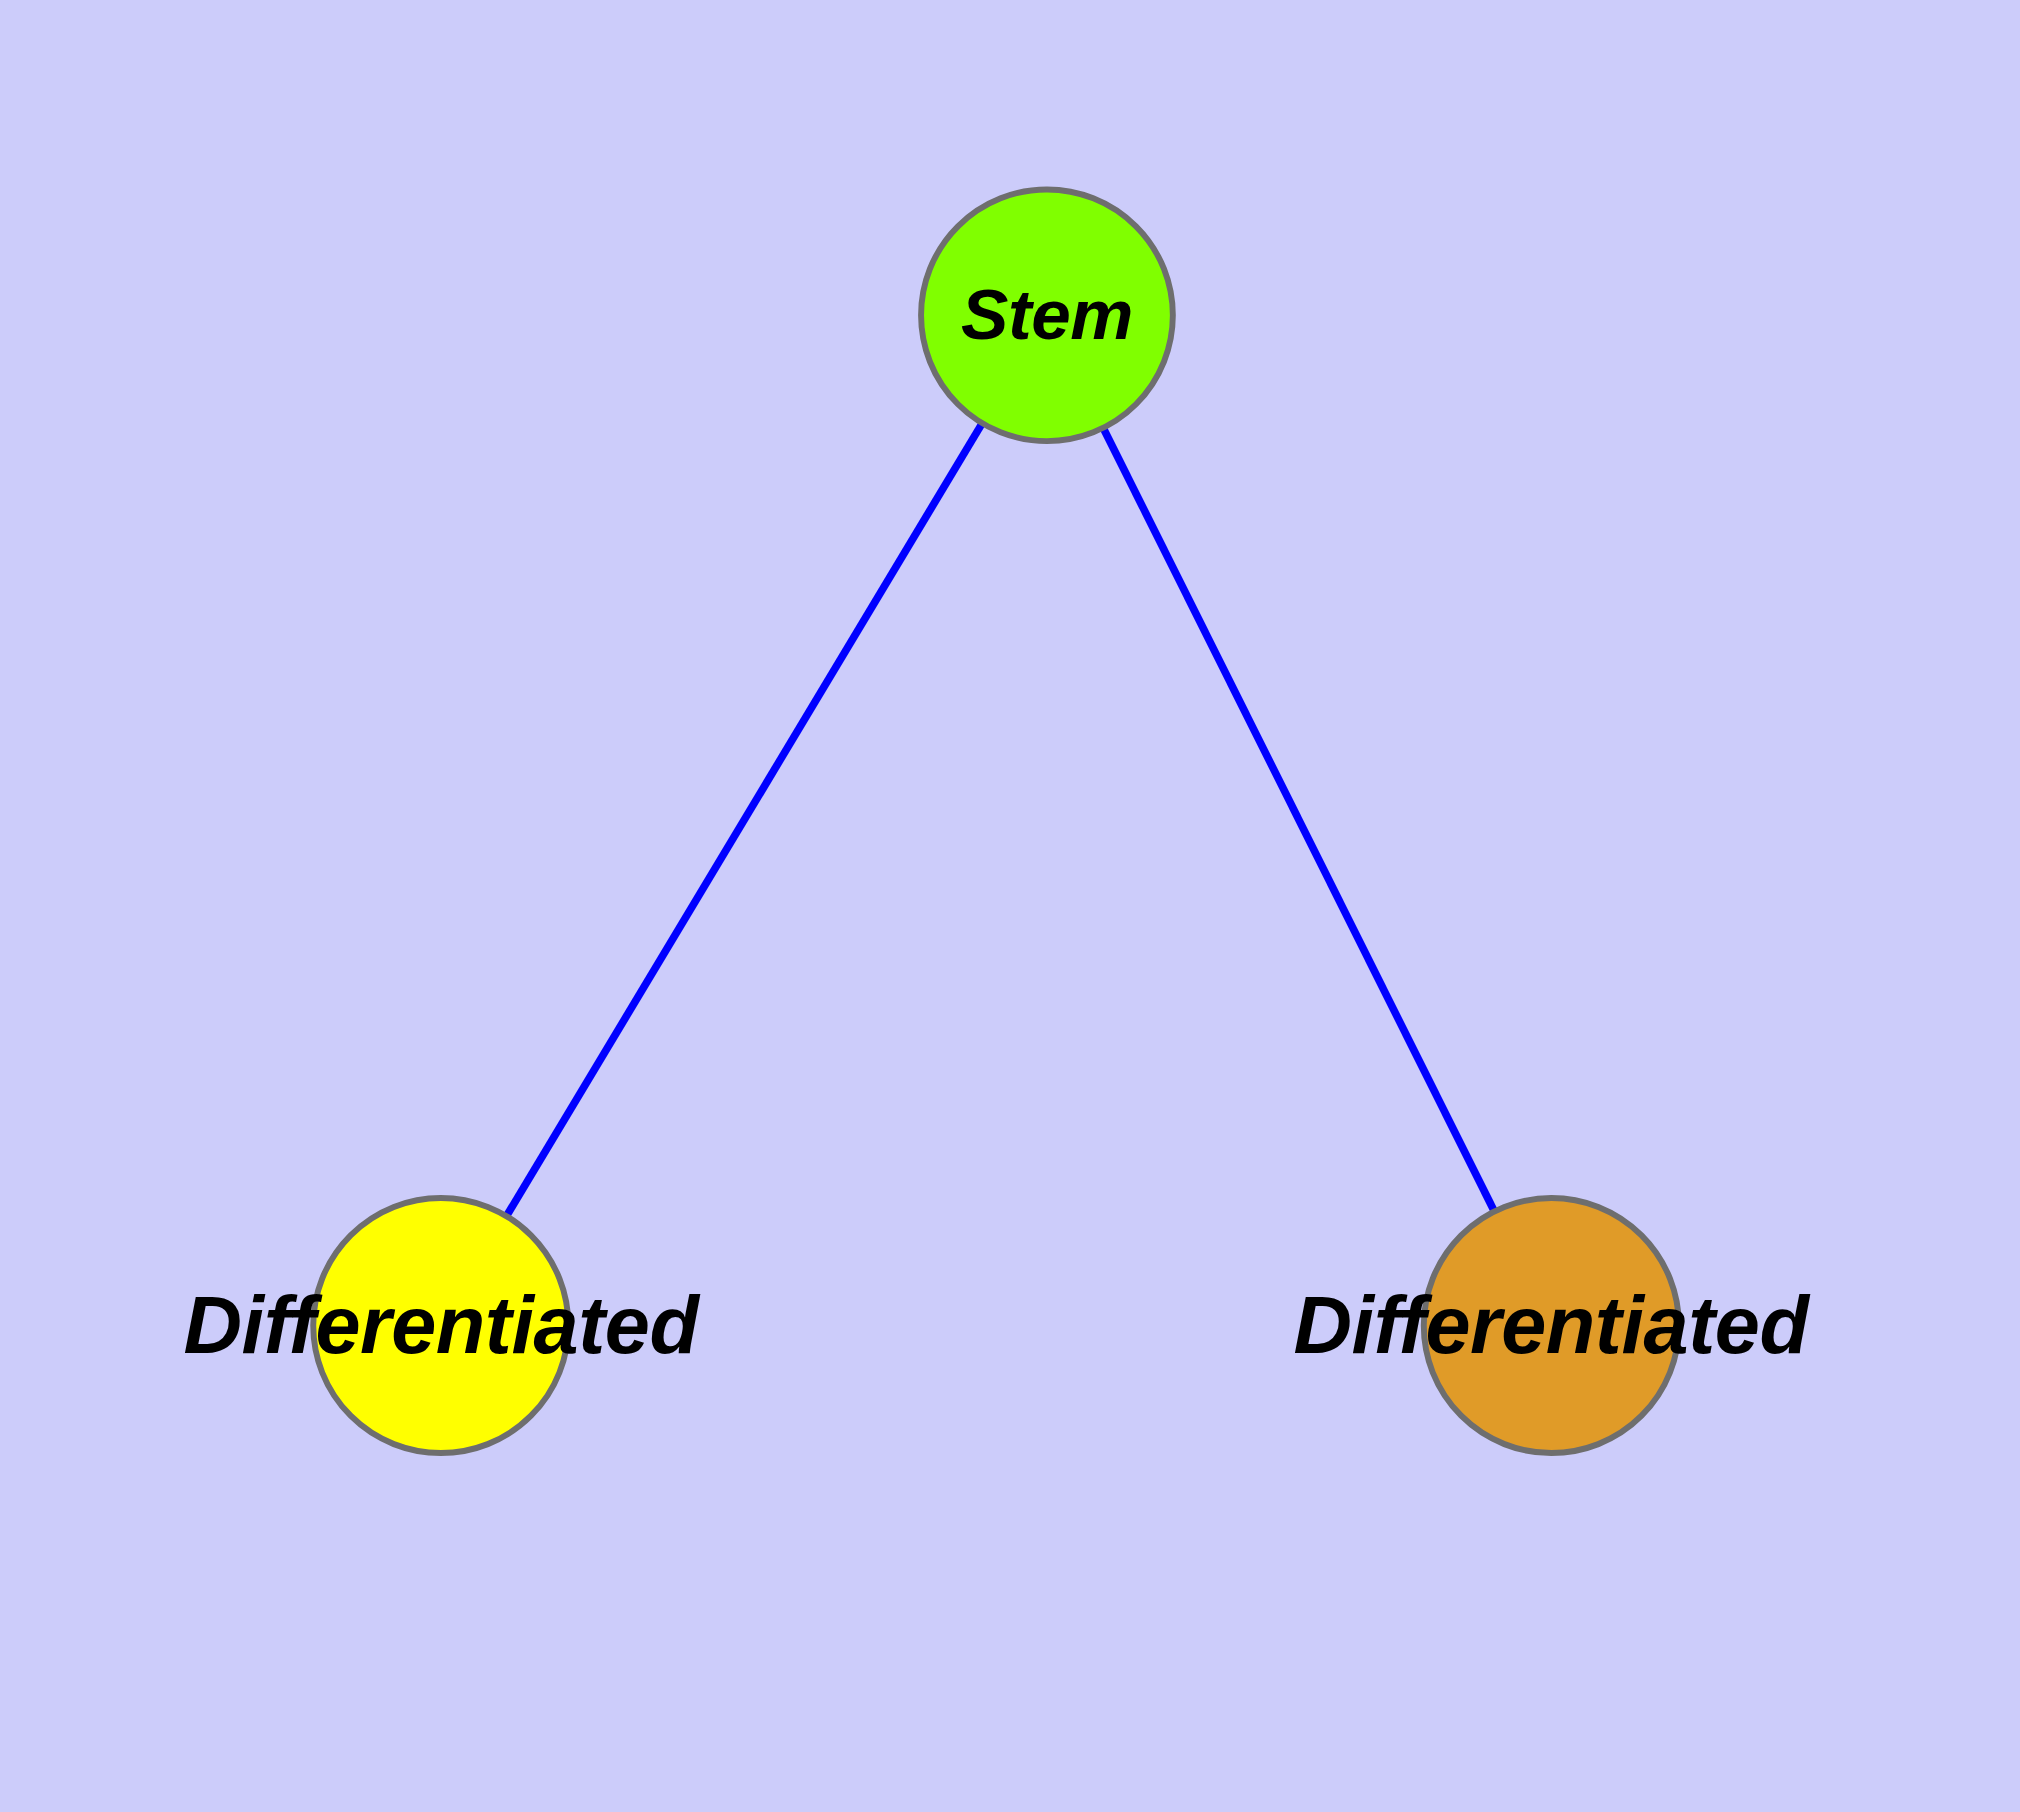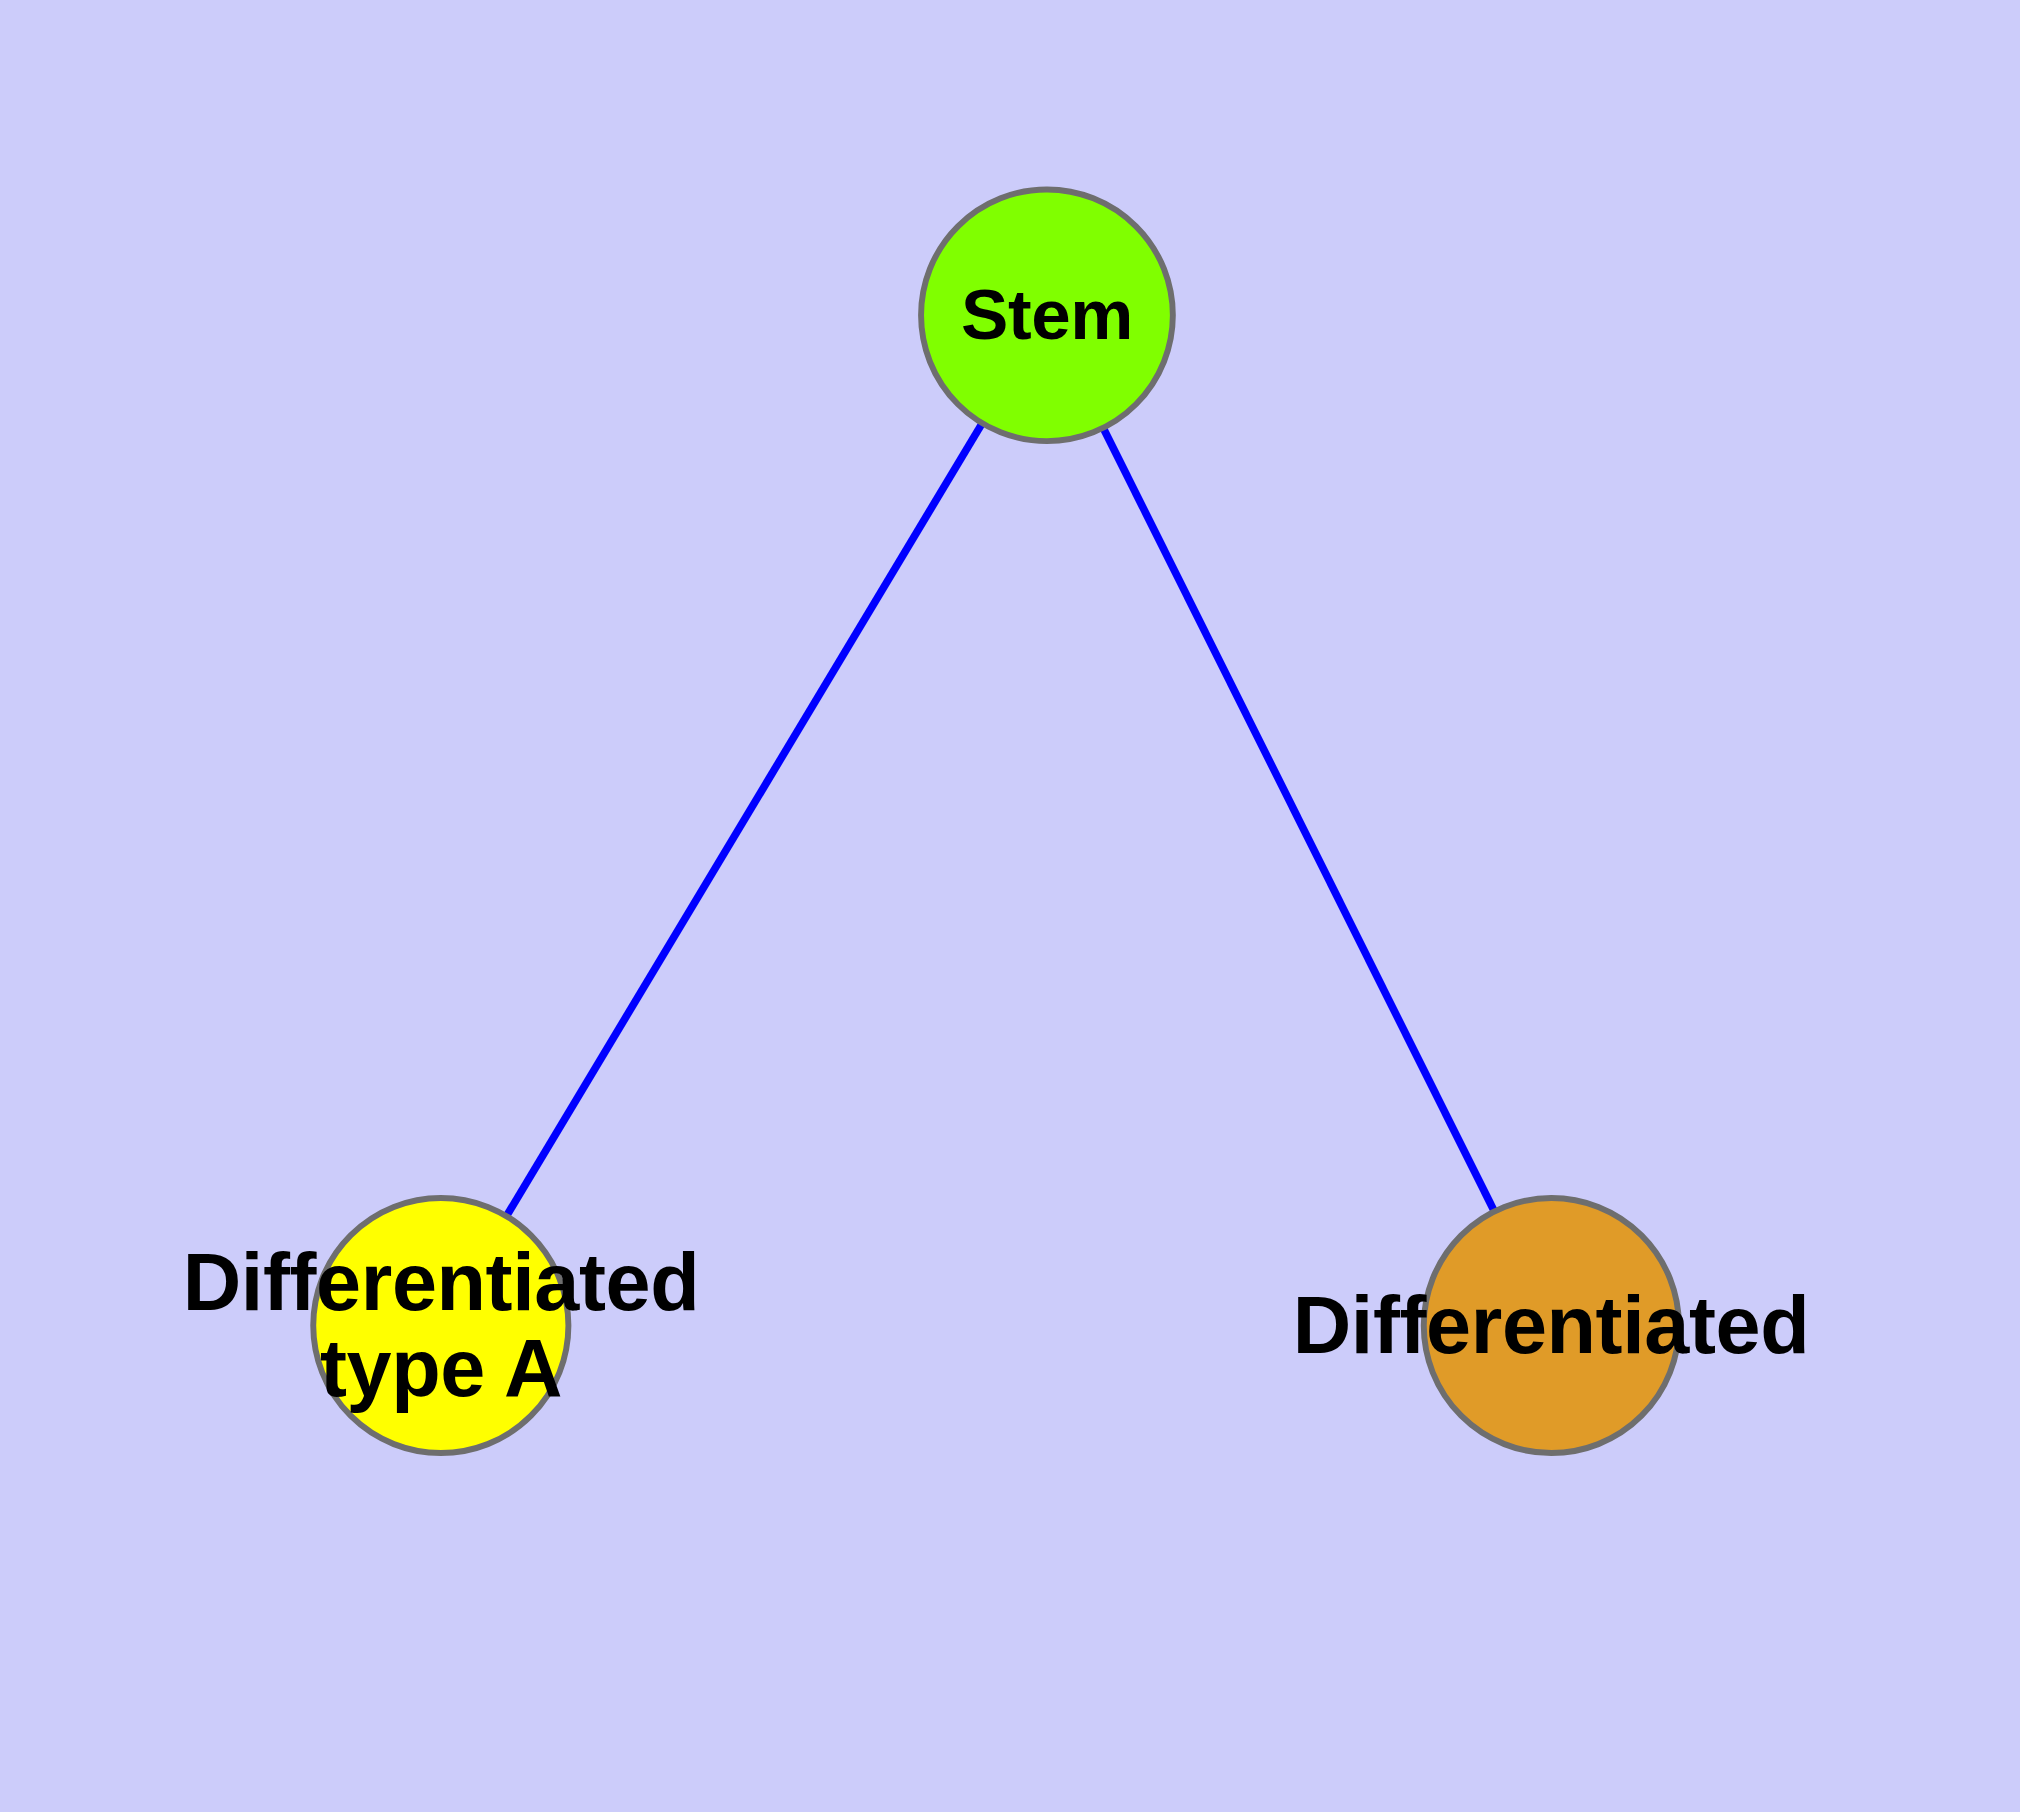--- a/index.html
+++ b/index.html
@@ -8,20 +8,21 @@
     padding: 0;
     background: #ffffff;
   }
   #canvas {
     position: relative;
     width: 2021px;
     height: 1812px;
     overflow: hidden;
     background: #ccccfa;
     font-family: "Liberation Sans", "DejaVu Sans", sans-serif;
+    font-style: italic;
   }
   #graph-svg {
     position: absolute;
     left: 0;
     top: 0;
     width: 2021px;
     height: 1812px;
     display: block;
   }
   .node-label {
@@ -60,21 +61,21 @@
       </g>
     <g id="node-layer">
         <circle cx="1235" cy="372" r="148.5" fill="#80ff00" stroke="#6e6e6e" stroke-width="7"></circle>
         <circle cx="520" cy="1564" r="150.5" fill="#ffff00" stroke="#6e6e6e" stroke-width="7"></circle>
         <circle cx="1830" cy="1564" r="150.5" fill="#e09b28" stroke="#6e6e6e" stroke-width="7"></circle>
       </g>
   </svg>
 
   <div class="node-label root" id="label-stem" style="left: 1047px; top: 315px; font-size: 71px; color: rgb(0, 0, 0);"><span>Stem</span></div>
 
-  <div class="node-label leaf" id="label-diff_a" style="left: 441px; top: 1326px; font-size: 81px; color: rgb(0, 0, 0);"><span>Differentiated</span><br><span>type A</span></div>
+  <div class="node-label leaf" id="label-diff_a" style="left: 441px; top: 1326px; font-size: 81px; color: rgb(0, 0, 0);"><span>Differentiated</span><br></div>
 
   <div class="node-label leaf" id="label-diff_b" style="left: 1551px; top: 1326px; font-size: 81px; color: rgb(0, 0, 0);"><span>Differentiated</span><br></div>
 
   <div class="node-hit" id="hit-stem" style="left: 1047px; top: 315px; width: 258px; height: 258px;"></div>
   <div class="node-hit" id="hit-diff_a" style="left: 441px; top: 1326px; width: 261px; height: 261px;"></div>
   <div class="node-hit" id="hit-diff_b" style="left: 1551px; top: 1326px; width: 261px; height: 261px;"></div>
 
 </div>
 
 

